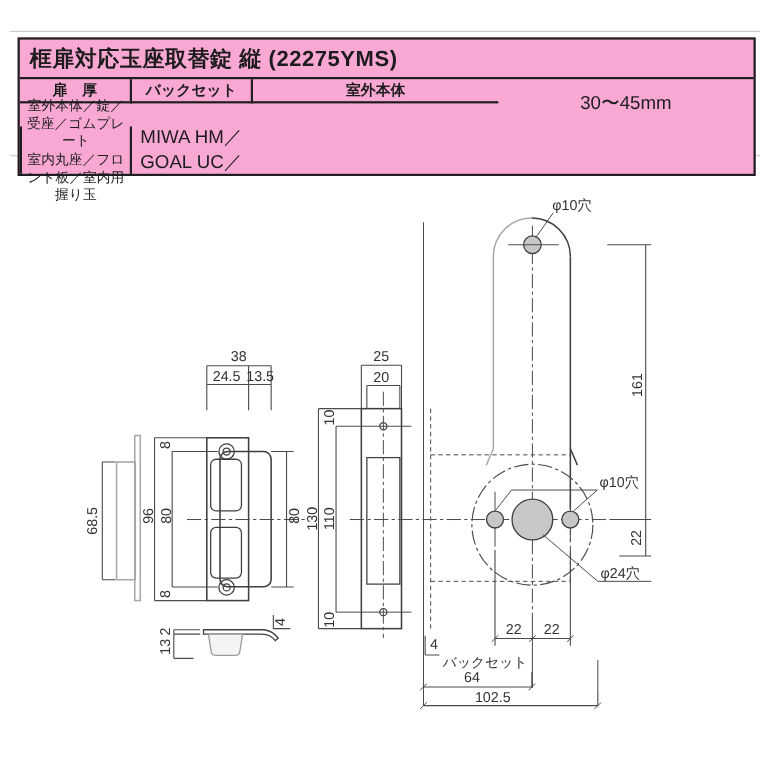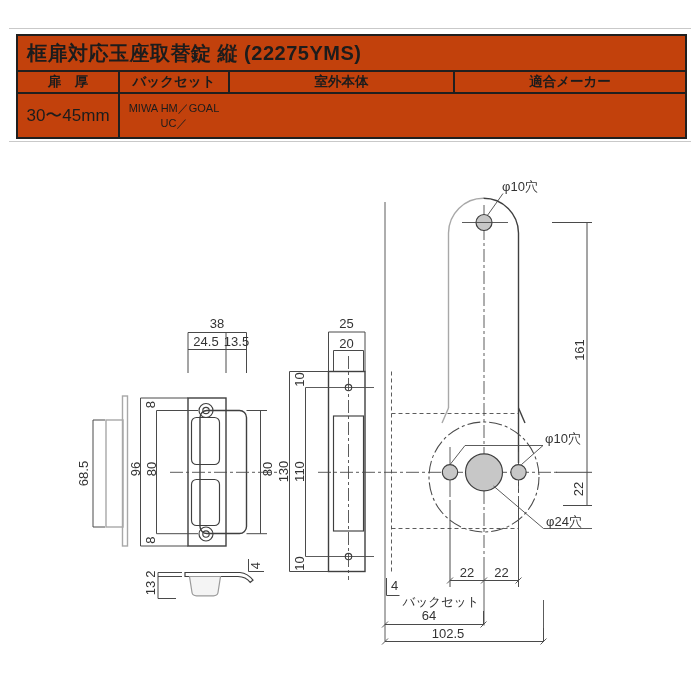--- a/index.html
+++ b/index.html
@@ -1,30 +1,30 @@
 <!DOCTYPE html>
 <html><head>
 <meta charset="utf-8">
 <style>
   html,body{margin:0;padding:0;background:#ffffff;}
   body{width:700px;height:700px;position:relative;overflow:hidden;
        font-family:"Liberation Sans","DejaVu Sans",sans-serif;color:#1c1c1c;}
   .rule{position:absolute;left:9px;width:682px;height:1px;background:#c9c9c9;}
   .rule-top{top:28px;}
   .rule-bottom{top:141px;}
-  .spec-table{position:absolute;left:16px;top:34px;width:667px;border:2px solid #1f1f1f;background:#c2410c;}
+  .spec-table{position:absolute;left:16px;top:34px;width:667px;border:2px solid #1f1f1f;background:#f9a8d4;}
   .title-row{height:34px;border-bottom:2px solid #1f1f1f;display:flex;align-items:center;
              padding-left:9px;font-size:20px;font-weight:bold;letter-spacing:.5px;}
   .grid{display:grid;grid-template-columns:100px 110px 225px 1fr;}
   .cell{display:flex;align-items:center;justify-content:center;text-align:center;}
   .bl{border-left:2px solid #1f1f1f;}
   .th{height:20px;border-bottom:2px solid #1f1f1f;font-size:13.5px;font-weight:bold;}
   .td{height:43px;font-size:17px;}
   .td.small{font-size:12.5px;line-height:1.3;flex-direction:column;}
-  .td.maker{font-size:11px;line-height:1.32;flex-direction:column;}
+  .td.maker{font-size:17px;line-height:1.32;flex-direction:column;}
   svg{position:absolute;left:0;top:0;}
   .o{stroke:#3f3f3f;stroke-width:1.4;fill:none;}
   .o2{stroke:#3f3f3f;stroke-width:1.15;fill:none;}
   .g{stroke:#a8a8a8;}
   .d{stroke:#4a4a4a;stroke-width:1;fill:none;}
   .t{stroke:#4a4a4a;stroke-width:0.9;fill:none;}
   .cl{stroke:#4a4a4a;stroke-width:0.9;fill:none;stroke-dasharray:13 3 3 3;}
   .hid{stroke:#4a4a4a;stroke-width:0.9;fill:none;stroke-dasharray:4 3;}
   .hole{fill:#c7c7c7;stroke:#3f3f3f;stroke-width:1.2;}
   .dim{font-family:"Liberation Sans","DejaVu Sans",sans-serif;font-size:13px;fill:#333;}
@@ -35,22 +35,25 @@
 
 <div class="rule rule-top"></div>
 <div class="rule rule-bottom"></div>
 
 <div class="spec-table">
   <div class="title-row">框扉対応玉座取替錠 縦 (22275YMS)</div>
   <div class="grid">
     <div class="cell th">扉　厚</div>
     <div class="cell th bl">バックセット</div>
     <div class="cell th bl">室外本体</div>
-    <div class="cell th bl">適合メーカー</div>
     <div class="cell td">30〜45mm</div>
+    <div class="cell td small bl">
+      <div>室外本体／錠／受座／ゴムプレート</div>
+      <div>室内丸座／フロント板／室内用握り玉</div>
+    </div>
     <div class="cell td maker bl">
       <div>MIWA HM／GOAL UC／</div>
     </div>
   </div>
 </div>
 
 <svg width="700" height="700" viewBox="0 0 700 700">
 
   <g>
     <rect class="o g" x="106" y="420" width="17" height="107"></rect>

